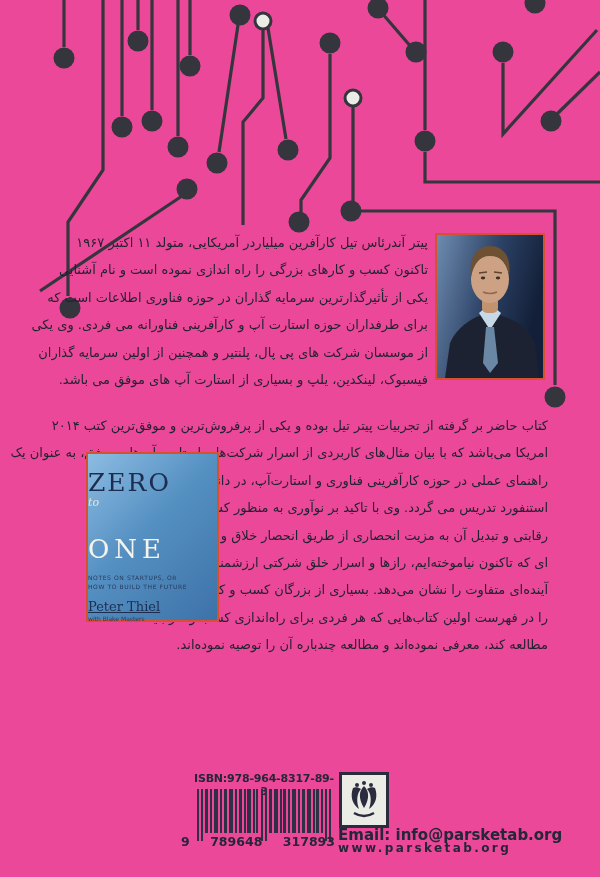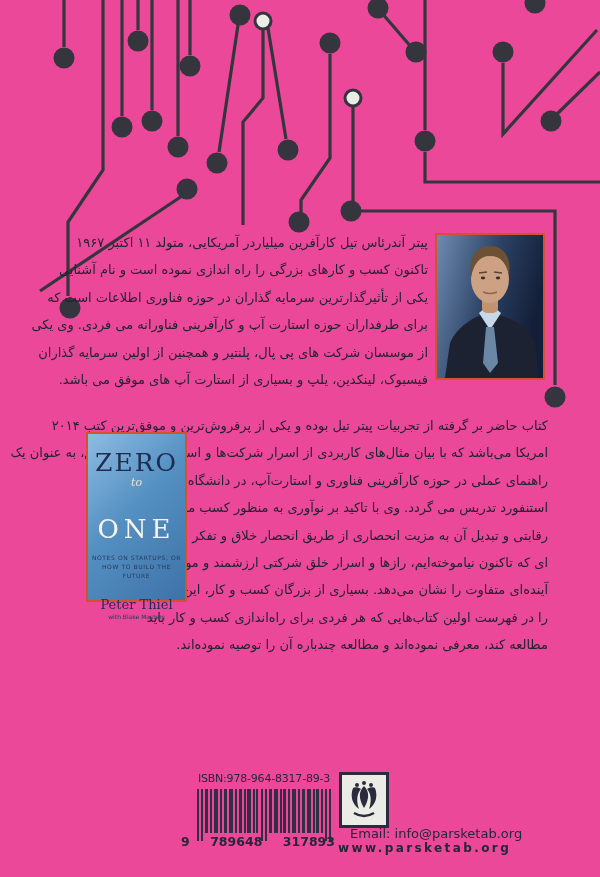--- a/index.html
+++ b/index.html
@@ -16,43 +16,43 @@
   #bio{right:172px;top:229px;}
   #intro{right:52px;top:391px;margin-top:21px;}
   
   #photo{
     position:absolute;left:435px;top:233px;width:106px;height:143px;
     border:2px solid #d8512f;box-sizing:content-box;z-index:3;background:#1b2a44;
   }
   #photo svg{display:block;}
   
   #bookcover{
-    position:absolute;left:86px;top:432px;width:101px;height:170px;z-index:3;
+    position:absolute;left:86px;top:452px;width:133px;height:170px;z-index:3;
     border:2px solid #d8512f;box-sizing:border-box;
     background:linear-gradient(135deg,#8cbce2 0%,#5590c2 45%,#3d72a8 100%);
-    text-align:center;font-family:"DejaVu Serif",serif;
+    text-align:left;font-family:"DejaVu Serif",serif;
   }
   .cv-zero{margin-top:16px;font-size:25px;letter-spacing:2px;color:#1d2d50;line-height:26px;}
   .cv-to{font-style:italic;font-size:11px;color:#e9e5d5;line-height:14px;}
   .cv-one{font-size:26px;letter-spacing:5px;color:#f5f3ea;line-height:28px;margin-top:25px;}
   .cv-sub{font-family:"DejaVu Sans",sans-serif;font-size:6px;letter-spacing:.6px;color:#27395e;line-height:9px;margin-top:10px;}
   .cv-sub2{font-family:"DejaVu Sans",sans-serif;font-size:6px;letter-spacing:.6px;color:#27395e;line-height:9px;}
-  .cv-author{font-size:13px;color:#1d2d50;margin-top:17px;line-height:15px;}
+  .cv-author{font-size:13px;color:#1d2d50;margin-top:8px;line-height:15px;text-decoration:underline;}
   .cv-coauthor{font-family:"DejaVu Sans",sans-serif;font-size:6px;color:#27395e;line-height:9px;}
   
   .ftr{position:absolute;z-index:2;color:#262639;}
-  #isbn{left:192px;top:772px;width:144px;text-align:center;font-size:11px;font-weight:normal;letter-spacing:-.2px;}
+  #isbn{left:192px;top:772px;width:144px;text-align:center;font-size:11px;font-weight:bold;letter-spacing:-.2px;}
   #barcode{left:197px;top:789px;}
   #bardigits{left:181px;top:834px;width:154px;display:flex;justify-content:space-between;
              font-size:12.5px;font-weight:bold;font-family:"DejaVu Sans",sans-serif;}
   #pubLogo{
     left:339px;top:772px;width:44px;height:50px;
     border:3px solid #2b2b3e;background:#ebece6;display:flex;align-items:center;justify-content:center;
   }
-  #email{left:350px;top:826px;font-size:13px;font-weight:normal;}
+  #email{left:338px;top:826px;font-size:15px;font-weight:bold;}
   #website{left:338px;top:841px;font-size:12px;font-weight:bold;letter-spacing:2.4px;}
 </style>
 </head>
 <body>
 
 <div id="cover">
 
   <svg id="circuit" width="600" height="430" viewBox="0 0 600 430">
     <g stroke="#35353d" stroke-width="3.2" fill="none">
       <path d="M64,0 V47"></path>

